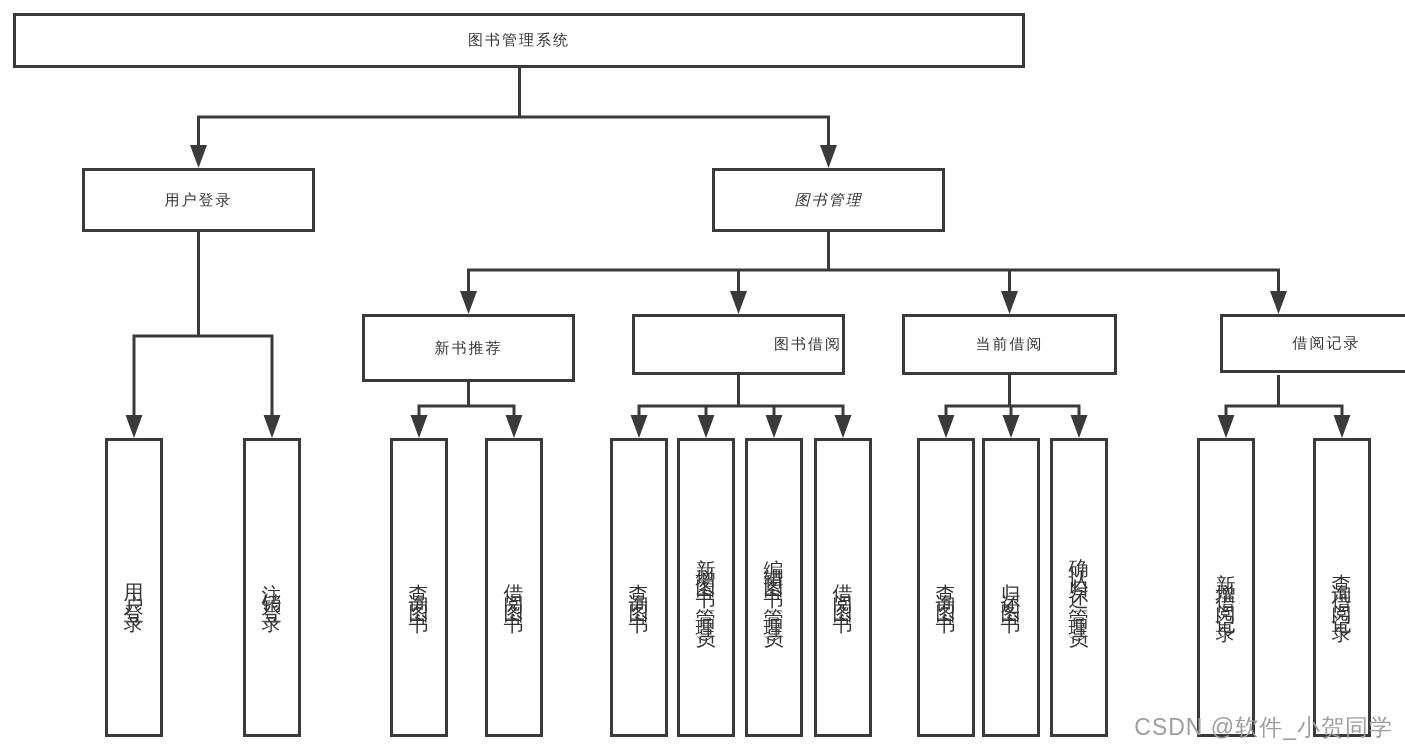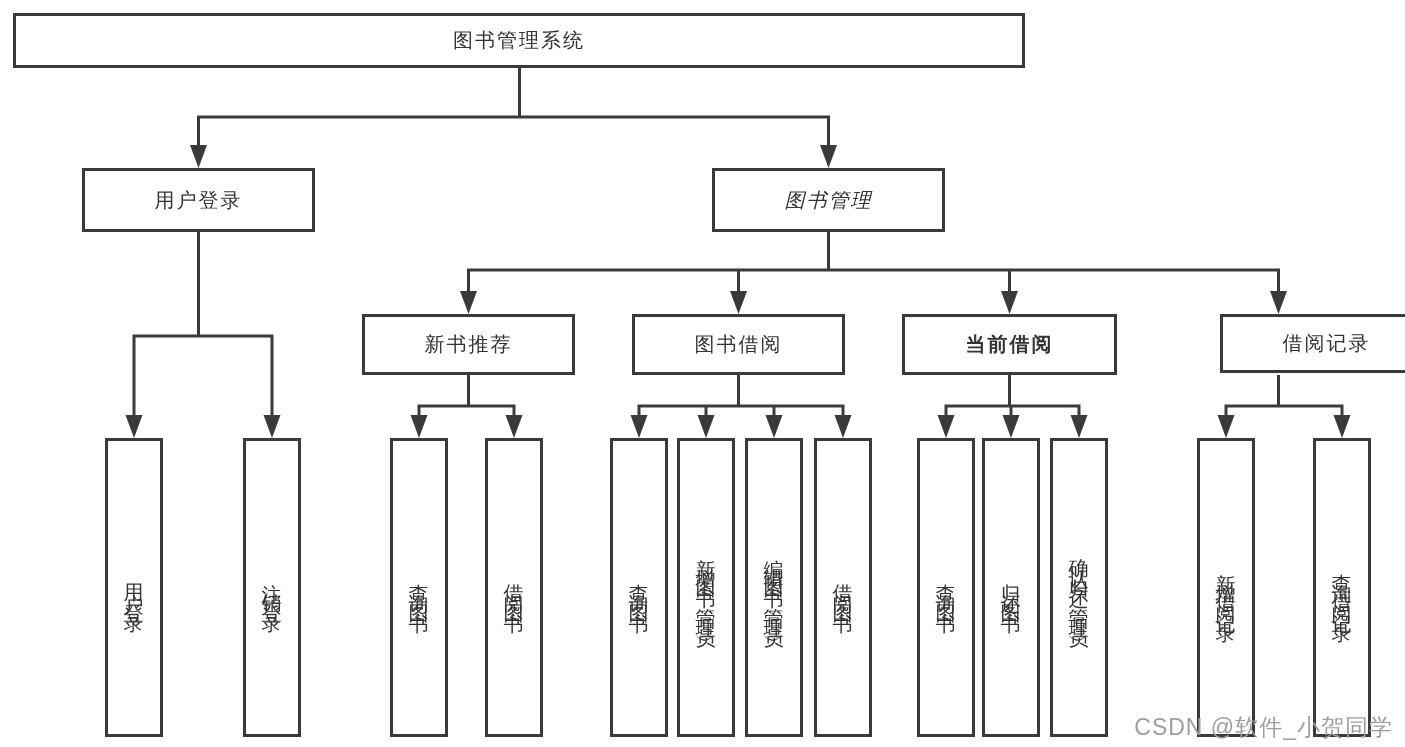--- a/index.html
+++ b/index.html
@@ -37,21 +37,21 @@
     position: absolute;
     box-sizing: border-box;
     border: 3px solid var(--c-line, #3a3a3a);
     background: #ffffff;
     display: flex;
     align-items: center;
     justify-content: center;
     z-index: 2;
   }
   .node .hlabel {
-    font-size: 20px;
+    font-size: 15px;
     letter-spacing: 2px;
     color: var(--c-text, #333333);
     white-space: nowrap;
   }
   .leaf {
     position: absolute;
     box-sizing: border-box;
     border: 3px solid var(--c-line, #3a3a3a);
     background: #ffffff;
     display: flex;
@@ -146,27 +146,27 @@
     <span class="hlabel">图书管理系统</span>
   </div>
 
   <div class="node" style="left:82px; top:168px; width:233px; height:64px;">
     <span class="hlabel">用户登录</span>
   </div>
   <div class="node" style="left:712px; top:168px; width:233px; height:64px;font-style:italic;">
     <span class="hlabel">图书管理</span>
   </div>
 
-  <div class="node" style="left:362px; top:314px; width:213px; height:61px;">
+  <div class="node" style="left:362px; top:314px; width:213px; height:68px;">
     <span class="hlabel">新书推荐</span>
   </div>
-  <div class="node" style="left:632px; top:314px; width:213px; height:61px;">
+  <div class="node" style="left:632px; top:314px; width:213px; height:61px;justify-content:flex-end;">
     <span class="hlabel">图书借阅</span>
   </div>
-  <div class="node" style="left:902px; top:314px; width:215px; height:61px;font-weight:bold;">
+  <div class="node" style="left:902px; top:314px; width:215px; height:61px;">
     <span class="hlabel">当前借阅</span>
   </div>
   <div class="node" style="left:1220px; top:314px; width:213px; height:59px;">
     <span class="hlabel">借阅记录</span>
   </div>
 
   <div class="leaf" style="left:105px;">
     <span class="vlabel">用户登录</span>
   </div>
   <div class="leaf" style="left:243px;">

